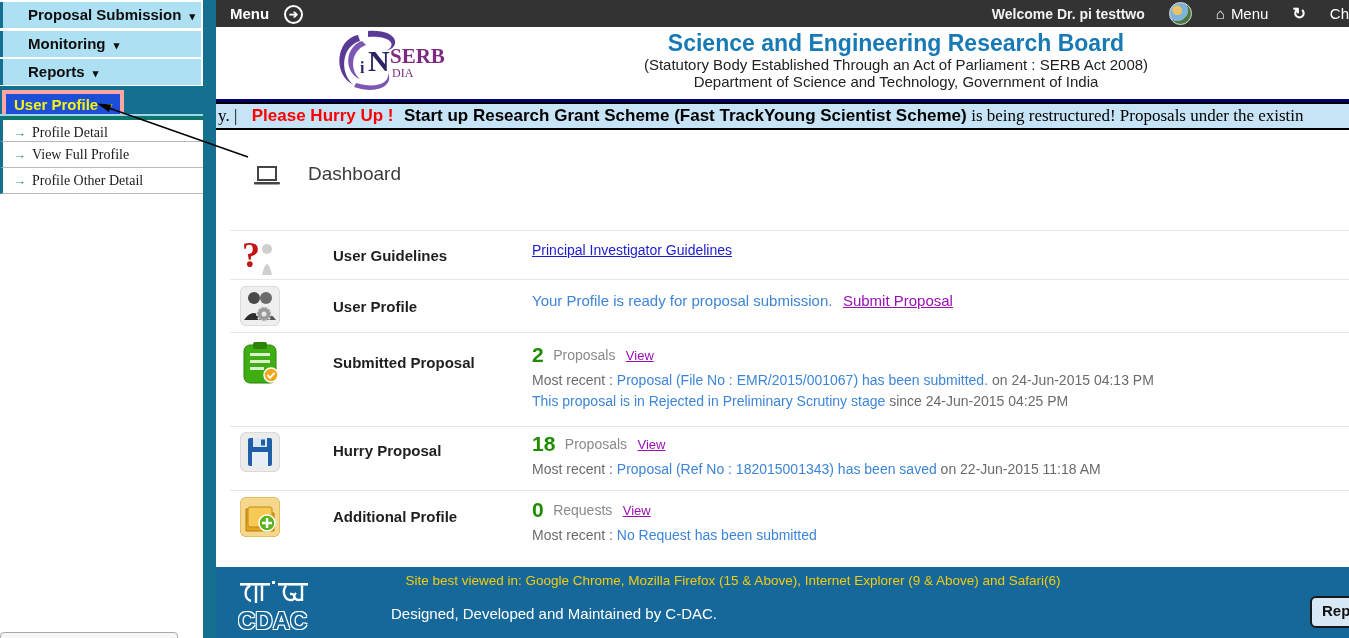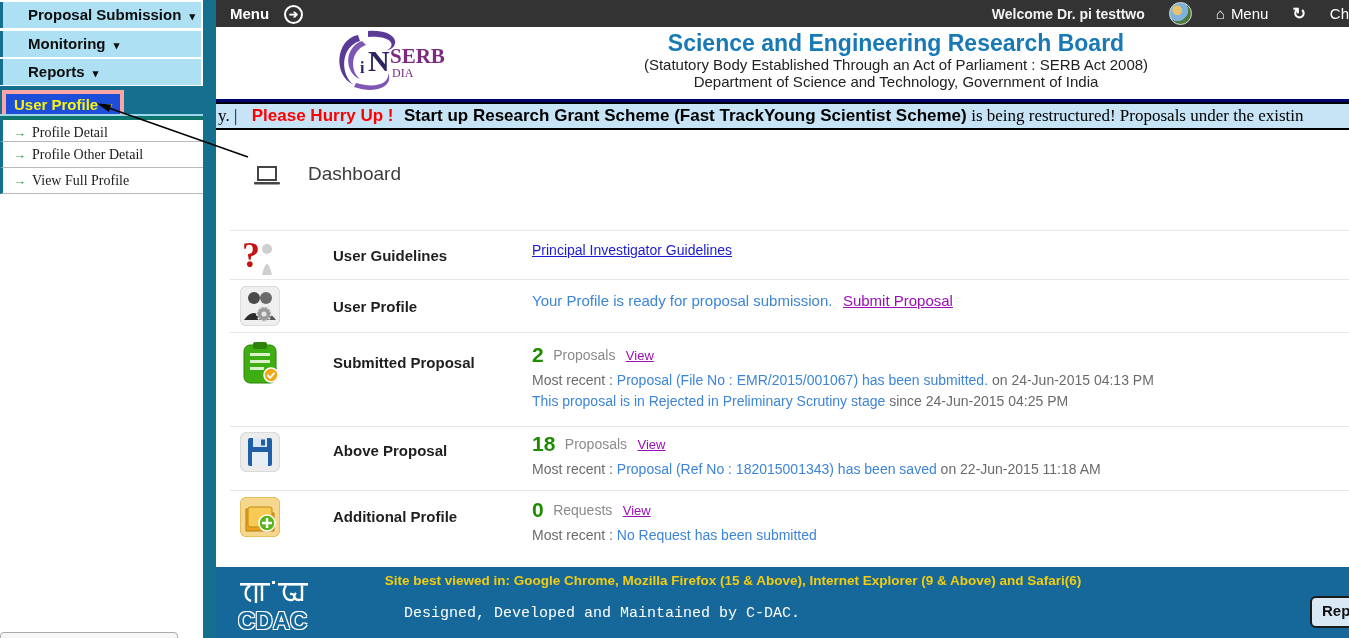--- a/index.html
+++ b/index.html
@@ -64,25 +64,25 @@
   .view-link{font-size:13px;color:#9a10b5;text-decoration:underline;margin-left:6px;cursor:pointer;}
   .mr{font-size:14px;color:#6b6b6b;margin-top:5px;}
   .mr .lnk{color:#3d85d8;}
   .mr .tm{color:#6b6b6b;}
   .blue-line{font-size:15px;color:#3d85d8;}
   .link-blue{font-size:14px;color:#1a1ad0;text-decoration:underline;cursor:pointer;}
   .link-purple{font-size:15px;color:#9a10b5;text-decoration:underline;cursor:pointer;margin-left:6px;}
   
   .footer{position:absolute;left:0;top:567px;width:1133px;height:71px;background:#16689b;}
   .foot-note{position:absolute;left:0;top:6px;width:1034px;text-align:center;color:#f3cc0e;
-             font-weight:bold;font-size:13.5px;}
+             font-weight:normal;font-size:13.5px;}
   .cdac{position:absolute;left:22px;top:14px;width:96px;color:#fff;text-align:left;cursor:default;}
   .cdac-latin{font-size:24px;font-weight:bold;letter-spacing:0px;line-height:20px;color:#16689b;
               text-shadow:-1px -1px 0 #fff,1px -1px 0 #fff,-1px 1px 0 #fff,1px 1px 0 #fff;}
-  .credit{position:absolute;left:188px;top:38px;color:#fff;font-family:Liberation Mono, monospace;font-size:15px;}
+  .credit{position:absolute;left:175px;top:38px;color:#fff;font-family:Liberation Sans, sans-serif;font-size:15px;}
   .report-btn{position:absolute;left:1094px;top:29px;height:28px;min-width:90px;background:#d9e8f5;
               border:2px solid #1a1a1a;border-radius:6px;font-weight:bold;font-size:15px;color:#111;
               text-align:left;padding:0 10px;line-height:25px;cursor:pointer;}
   .overlay{position:absolute;left:0;top:0;width:1349px;height:638px;pointer-events:none;z-index:40;}
   .iconbox{border-radius:6px;}
 </style>
 </head>
 <body>
 
 <div class="sidebar">
@@ -106,24 +106,24 @@
       <span>User Profile</span>
       <span class="caret">▾</span>
     </div>
   </div>
 
   <div class="submenu">
     <div class="submenu-item">
       <span class="sub-arrow">→</span><span>Profile Detail</span>
     </div>
     <div class="submenu-item">
+      <span class="sub-arrow">→</span><span>View Full Profile</span>
+    </div>
+    <div class="submenu-item">
       <span class="sub-arrow">→</span><span>Profile Other Detail</span>
-    </div>
-    <div class="submenu-item">
-      <span class="sub-arrow">→</span><span>View Full Profile</span>
     </div>
   </div>
 
   <div class="partial-box"></div>
 </div>
 
 <div class="main">
 
   <div class="menubar">
     <span class="menu-label">Menu</span>
@@ -231,21 +231,21 @@
 
   <div class="sep" style="top:426px"></div>
 
   <svg class="row-icon iconbox" style="top:432px" width="40" height="40" viewBox="0 0 40 40">
     <rect x="0" y="0" width="40" height="40" rx="7" fill="#ececec" stroke="#c9c9c9"></rect>
     <rect x="8" y="6" width="24" height="28" rx="2" fill="#1f5fa8"></rect>
     <rect x="13" y="6" width="14" height="9" fill="#dce8f5"></rect>
     <rect x="21" y="7.5" width="4" height="6" fill="#1f5fa8"></rect>
     <rect x="12" y="20" width="16" height="14" fill="#e8eef6"></rect>
   </svg>
-  <div class="row-label" style="top:442px">Above Proposal</div>
+  <div class="row-label" style="top:442px">Hurry Proposal</div>
   <div class="row-right" style="top:432px">
     <div>
       <span class="count-num">18</span>
       <span class="count-unit">Proposals</span>
       <span class="view-link">View</span>
     </div>
     <div class="mr">
       <span>Most recent :</span>
       <span class="lnk">Proposal (Ref No : 182015001343) has been saved</span>
       <span class="tm">on 22-Jun-2015 11:18 AM</span>

